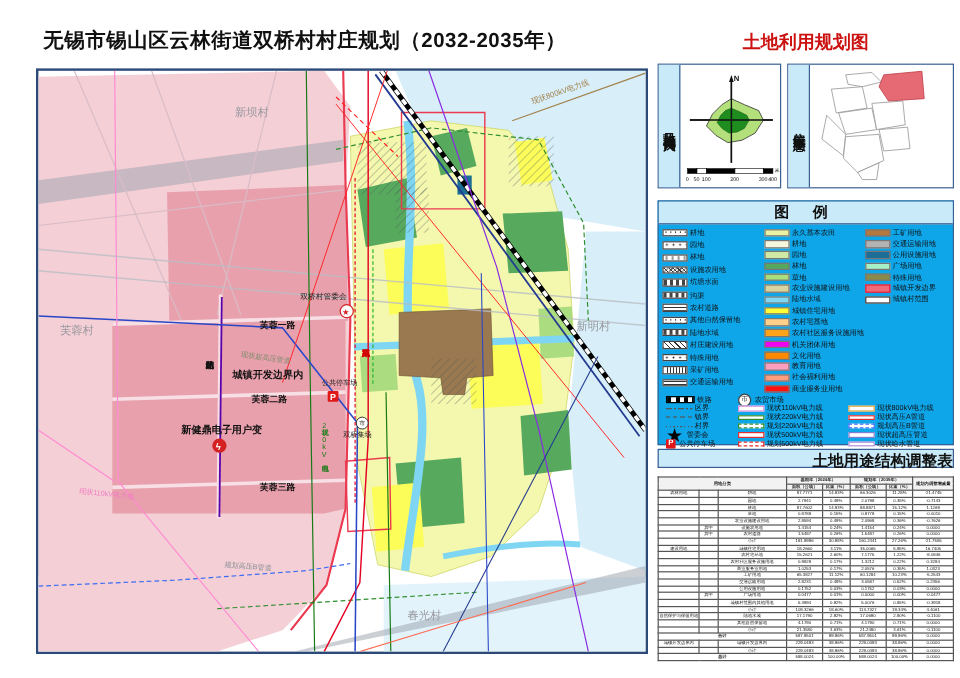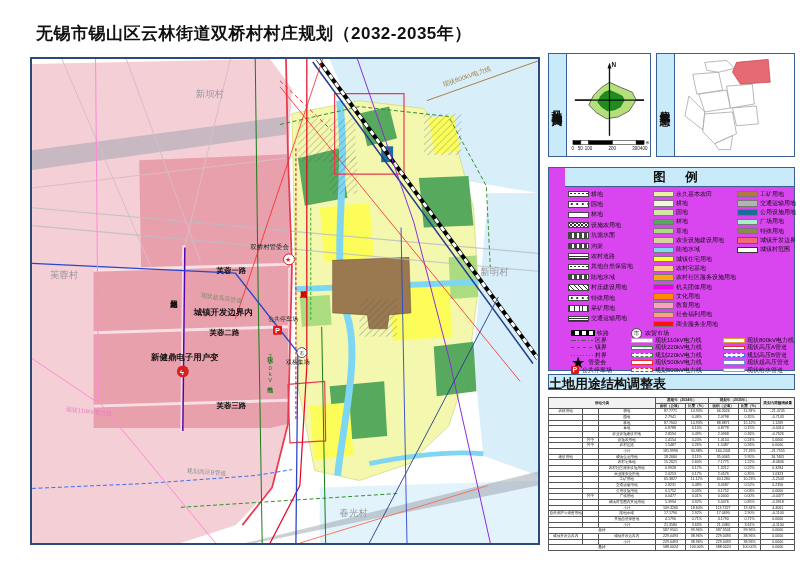--- a/index.html
+++ b/index.html
@@ -6,21 +6,21 @@
   #stage{position:relative;width:800px;height:565px;background:#fff;overflow:hidden;}
   .abs{position:absolute;}
   #main-title{left:36px;top:22px;font-size:17px;font-weight:bold;color:#111;letter-spacing:.5px;}
   #map-frame{left:30px;top:57px;width:510px;height:488px;border:2px solid #2c4a77;box-sizing:border-box;background:#fff;}
   #rp-title{left:548px;top:26px;width:247px;text-align:center;font-size:15px;font-weight:bold;color:#cc1111;}
   .panel{border:1.5px solid #3a5f92;box-sizing:border-box;background:#fff;display:flex;}
   .vstrip{width:17px;background:#c9eaf8;border-right:1.5px solid #3a5f92;display:flex;align-items:center;justify-content:center;
     writing-mode:vertical-lr;text-orientation:upright;font-weight:bold;font-size:10.5px;color:#111;letter-spacing:1px;}
   #box-windrose{left:548px;top:53px;width:103px;height:104px;}
   #box-location{left:656px;top:53px;width:139px;height:104px;}
-  #legend-box{left:548px;top:167px;width:247px;height:204px;border:1.5px solid #3a5f92;box-sizing:border-box;background:#d946ef;padding-left:16px;}
+  #legend-box{left:548px;top:167px;width:247px;height:204px;border:1.5px solid #3a5f92;box-sizing:border-box;background:#0ea5e9;}
   #legend-title{height:18px;background:#c9eaf8;border-bottom:1.5px solid #3a5f92;text-align:center;font-weight:bold;font-size:12.5px;letter-spacing:8px;color:#111;line-height:18px;}
   #legend-body{position:relative;width:100%;height:183px;}
   .leg-row{position:absolute;display:flex;align-items:center;height:8px;}
   .sw{display:inline-block;width:21px;height:6.5px;border:.6px solid #444;box-sizing:border-box;background:#fff;margin-right:2px;flex:none;}
   .leg-label{font-size:6px;color:#111;white-space:nowrap;}
   .pat-dots-a{background-image:radial-gradient(circle,#333 .6px,transparent .8px);background-size:4px 3px;}
   .pat-dots-b{background-image:radial-gradient(circle,#333 .7px,transparent .9px);background-size:5.5px 4px;}
   .pat-dots-c{background-image:radial-gradient(circle,transparent .5px,#333 .6px,#333 .9px,transparent 1px);background-size:5px 4px;}
   .pat-zigzag{background-image:repeating-linear-gradient(135deg,#333 0 .7px,transparent .7px 2.6px),repeating-linear-gradient(45deg,#333 0 .7px,transparent .7px 2.6px);}
   .pat-dash{background-image:repeating-linear-gradient(90deg,#444 0 2.6px,transparent 2.6px 5px),repeating-linear-gradient(0deg,transparent 0 1px,#fff 1px 2.6px);}
@@ -30,21 +30,21 @@
   .sym{display:inline-block;width:22px;margin-right:2px;flex:none;text-align:center;}
   .rail{height:3.5px;border:.6px solid #000;background:repeating-linear-gradient(90deg,#000 0 3.5px,#fff 3.5px 7px);}
   .dashdot{height:1px;background:repeating-linear-gradient(90deg,#555 0 5px,transparent 5px 7px,#555 7px 8px,transparent 8px 10px);}
   .dashed2{height:1px;background:repeating-linear-gradient(90deg,#555 0 3.5px,transparent 3.5px 6px);}
   .dotted{height:1px;background:repeating-linear-gradient(90deg,#555 0 1.2px,transparent 1.2px 3px);}
   .tube{height:4.5px;border:.9px solid;background:#fff;box-sizing:border-box;}
   .tube-d{height:4.5px;border:.9px dashed;background:#fff;box-sizing:border-box;}
   .pmark{width:8px;height:8px;background:#e01818;color:#fff;font-size:6.5px;font-weight:bold;line-height:8px;border-radius:1px;}
   .market{width:9px;height:9px;border:1px solid #444;border-radius:50%;color:#333;font-size:5.5px;line-height:8px;background:#fff;}
   #table-title{left:548px;top:374px;width:247px;height:16px;border:1.5px solid #3a5f92;box-sizing:border-box;background:#c9eaf8;
-    text-align:left;font-weight:bold;font-size:13px;line-height:17px;color:#111;}
+    text-align:right;font-weight:bold;font-size:13px;line-height:17px;color:#111;}
   #adjust-table{left:548px;top:397px;width:247px;}
   #adjust-table table{border-collapse:collapse;width:247px;}
   #adjust-table td{border:.4px solid #555;font-size:3.6px;line-height:1.3;padding:0 .5px;text-align:center;color:#222;white-space:nowrap;overflow:hidden;}
   #adjust-table thead td{font-weight:bold;background:#f2f2f2;}
   svg text{font-family:"Liberation Sans","DejaVu Sans",sans-serif;}
 </style>
 </head>
 <body>
 
 <div id="stage">
@@ -165,20 +165,21 @@
       <circle cx="272" cy="296" r="5" fill="#fff" stroke="#333" stroke-width="0.8"></circle>
       <text x="269.5" y="298" font-size="5" fill="#333">市</text>
       <text x="170" y="240" font-size="6" fill="#7c8b6a" transform="rotate(8 170 240)">现状超高压管道</text>
       <text x="34" y="355" font-size="6" fill="#f07ac0" transform="rotate(6 34 355)">现状110kV电力线</text>
       <text x="156" y="417" font-size="6" fill="#8a8f96" transform="rotate(4 156 417)">规划高压B管道</text>
       <text x="415" y="28" font-size="6.5" fill="#a3804a" transform="rotate(-19 415 28)">现状800kV电力线</text>
       <text x="240" y="296" font-size="6" fill="#177a17" style="writing-mode:vertical-lr;text-orientation:upright;">现状220kV电力线</text>
     </svg>
   </div>
 
+  <div id="rp-title" class="abs">土地利用规划图</div>
 
   <div id="box-windrose" class="abs panel">
     <div class="vstrip">风玫瑰与比例尺</div>
     <svg width="84" height="101" viewBox="0 0 84 101">
       <line x1="8" y1="46" x2="78" y2="46" stroke="#111" stroke-width="1.2"></line>
       <line x1="43" y1="12" x2="43" y2="82" stroke="#111" stroke-width="1.2"></line>
       <polygon points="43,8 41,14 45,14" fill="#111"></polygon>
       <text x="45" y="13" font-size="6.5" font-weight="bold" fill="#111">N</text>
       <polygon points="43,28 54,33 66,38 70,46 63,57 52,63 40,65 30,59 22,51 27,41 35,33" fill="#b3e07a" stroke="#333" stroke-width="0.7"></polygon>
       <polygon points="43,36 50,39 56,42 58,46 54,53 48,56 41,57 35,53 31,48 34,42 38,38" fill="#1e8c1e" stroke="#145c14" stroke-width="0.5"></polygon>

